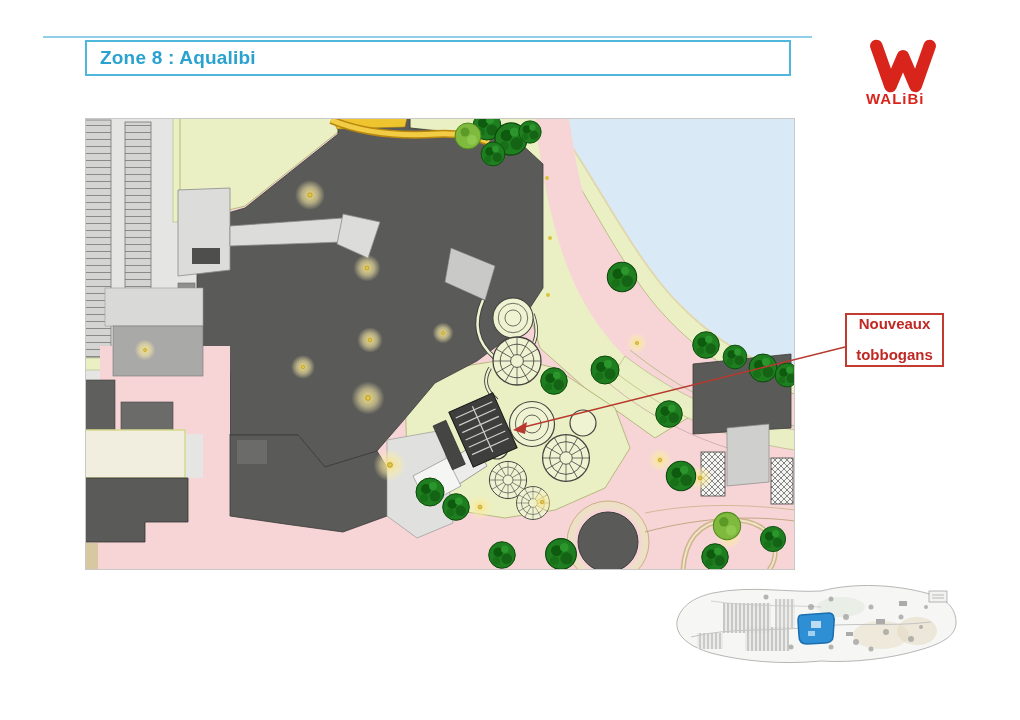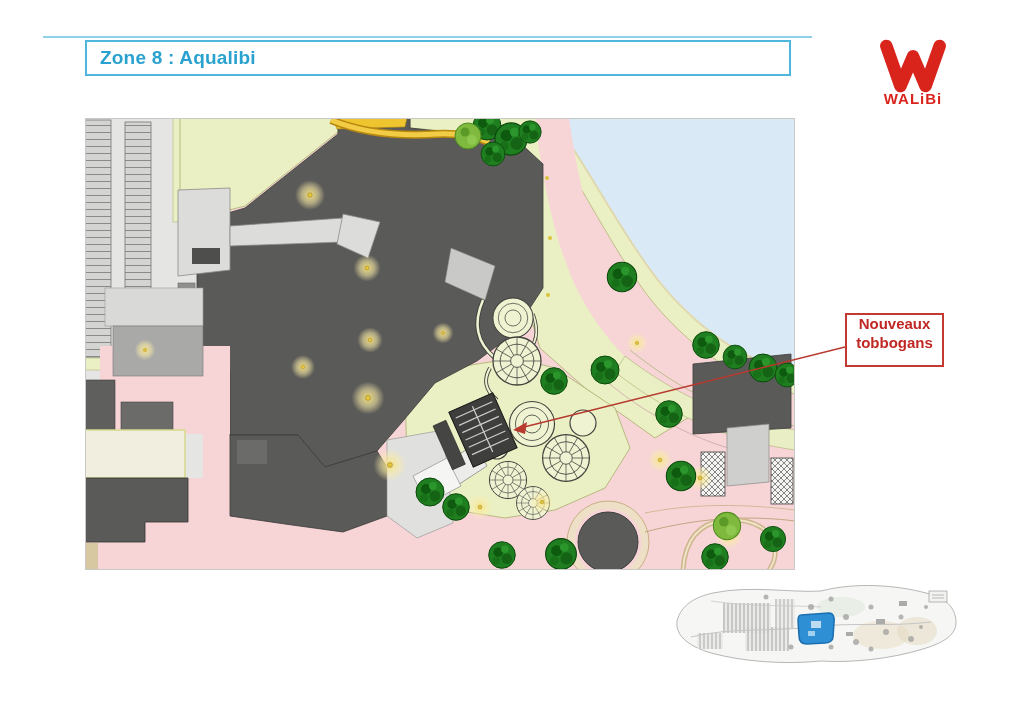--- a/index.html
+++ b/index.html
@@ -4,26 +4,26 @@
 <style>
   html,body{margin:0;padding:0;background:#fff;}
   .page{position:relative;width:1020px;height:720px;background:#FFFFFF;overflow:hidden;
         font-family:"Liberation Sans", sans-serif;}
   .top-rule{position:absolute;left:43px;top:36px;width:769px;height:2px;background:#8FD0E8;}
   .title-box{position:absolute;left:85px;top:40px;width:706px;height:36px;
              border:2px solid #4FB6DC;border-radius:0;background:#FFFFFF;
              display:flex;align-items:center;box-sizing:border-box;padding-left:13px;}
   .title-box span{color:#2AA2D0;font-size:19px;font-weight:bold;letter-spacing:.2px;}
   .logo{position:absolute;left:866px;top:38px;width:94px;height:74px;
-        display:flex;flex-direction:column;align-items:center;}
+        display:flex;flex-direction:column;}
   .logo-word{color:#D9241C;font-size:15px;font-weight:bold;letter-spacing:1px;margin-top:-4px;}
   .site-plan{position:absolute;left:85px;top:118px;width:710px;height:452px;}
   .callout{position:absolute;left:845px;top:313px;width:99px;height:54px;
            border:2px solid #C23A30;background:#fff;box-sizing:border-box;
-           display:flex;flex-direction:column;align-items:center;justify-content:flex-start;
+           display:flex;flex-direction:column;align-items:center;justify-content:space-between;
            color:#C02824;font-size:15px;font-weight:bold;line-height:1.25;}
   .leader{position:absolute;left:0;top:0;width:1020px;height:720px;pointer-events:none;}
   .overview{position:absolute;left:671px;top:577px;width:291px;height:92px;}
 </style>
 </head>
 <body>
 
 <div class="page">
 
   <div class="top-rule"></div>

